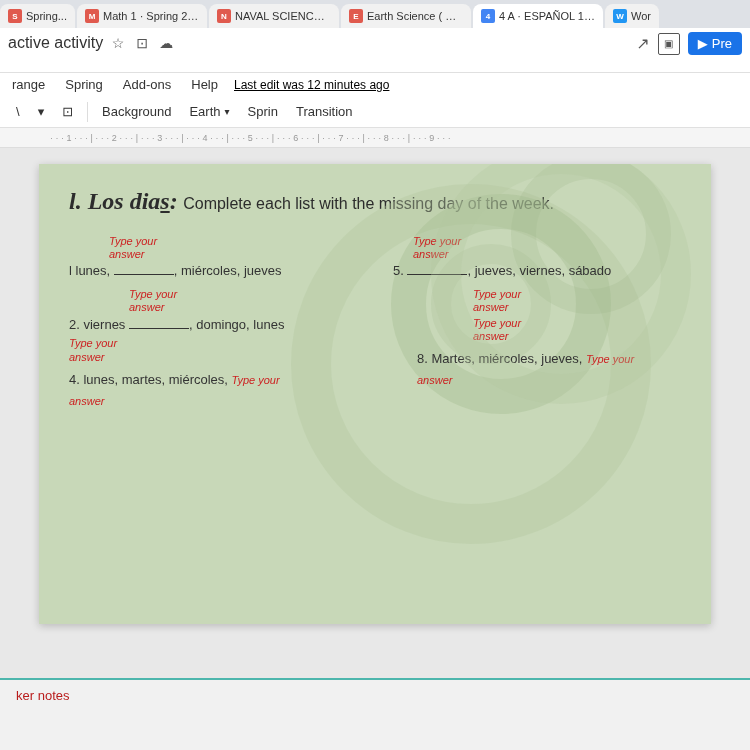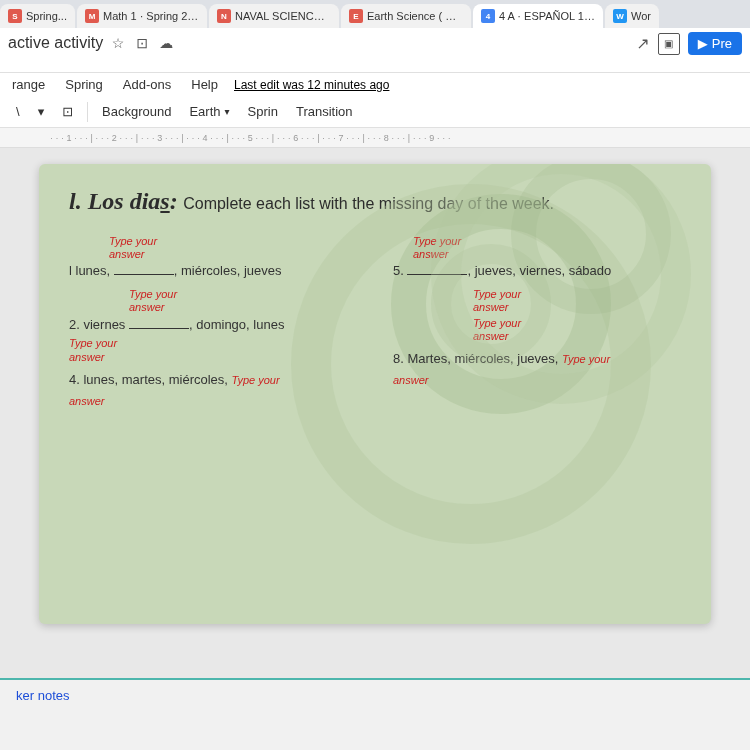--- a/index.html
+++ b/index.html
@@ -158,21 +158,21 @@
       justify-content: center;
       align-items: flex-start;
       padding: 16px;
       height: 530px;
       overflow: hidden;
     }
     .slide {
       background: #c8d8b8;
       width: 672px;
       height: 460px;
-      border-radius: 6px;
+      border-radius: 0;
       box-shadow: 0 2px 8px rgba(0,0,0,0.2);
       padding: 24px 30px;
       position: relative;
       overflow: hidden;
     }
     
     .slide::before {
       content: '';
       position: absolute;
       right: 60px;
@@ -235,21 +235,21 @@
     .bottom-area {
       background: #f1f1f1;
       height: 80px;
       display: flex;
       align-items: flex-start;
       padding: 8px 16px;
       border-top: 2px solid #4db6ac;
     }
     .speaker-notes {
       font-size: 13px;
-      color: #1d4ed8;
+      color: #b91c1c;
     }
   </style>
 </head>
 <body>
 
 <div class="browser-tabs">
   <div class="tab">
     <div class="tab-icon">S</div>
     <span class="tab-label">Spring...</span>
   </div>
@@ -379,21 +379,21 @@
         </div>
 
         <div class="list-item" style="margin-top:6px;">
           <span class="type-answer" style="margin-left:80px;">Type your<br>answer</span>
         </div>
 
         <div class="list-item" style="margin-top:2px;">
           <span class="type-answer" style="margin-left:80px;">Type your<br>answer</span>
         </div>
 
-        <div class="list-item" style="margin-top:6px;">
+        <div class="list-item" style="margin-top:6px;margin-left:24px;">
           <span>8. Martes, miércoles, jueves,
             <span class="type-answer" style="display:inline;"> Type your<br>answer</span>
           </span>
         </div>
       </div>
 
     </div>
   </div>
 </div>
 

